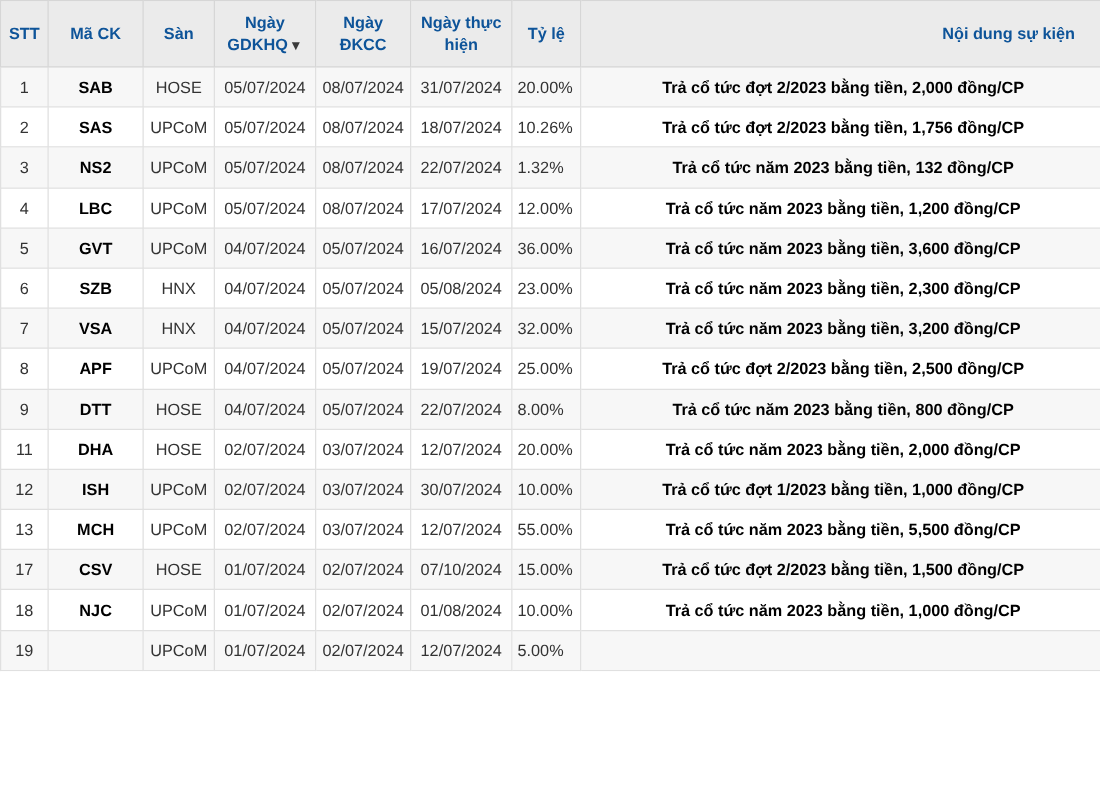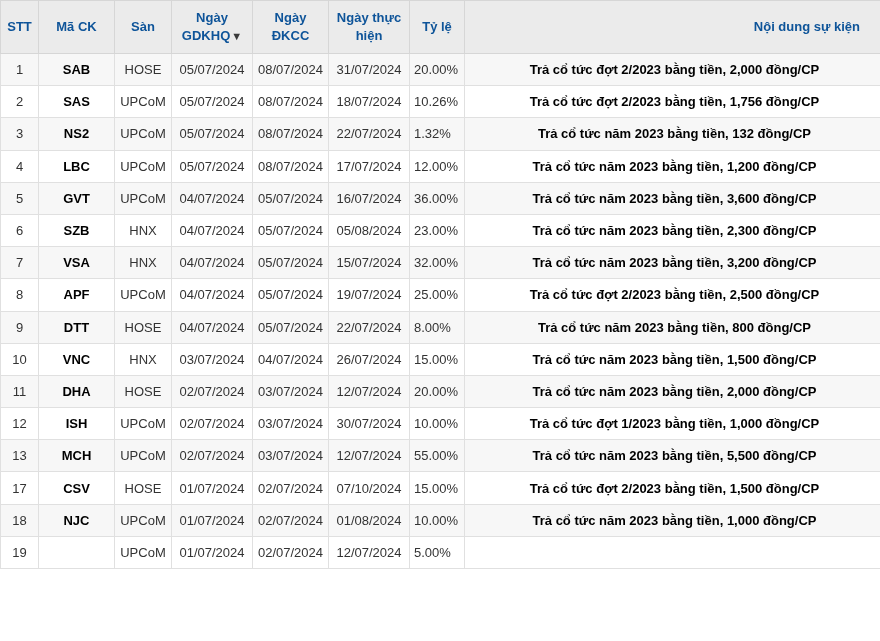--- a/index.html
+++ b/index.html
@@ -183,30 +183,20 @@
     <td>9</td>
     <td><a class="link">DTT</a></td>
     <td>HOSE</td>
     <td>04/07/2024</td>
     <td>05/07/2024</td>
     <td>22/07/2024</td>
     <td class="c-ratio">8.00%</td>
     <td class="c-content"><a class="link">Trả cổ tức năm 2023 bằng tiền, 800 đồng/CP</a></td>
   </tr>
 
-  <tr>
-    <td>10</td>
-    <td><a class="link">VNC</a></td>
-    <td>HNX</td>
-    <td>03/07/2024</td>
-    <td>04/07/2024</td>
-    <td>26/07/2024</td>
-    <td class="c-ratio">15.00%</td>
-    <td class="c-content"><a class="link">Trả cổ tức năm 2023 bằng tiền, 1,500 đồng/CP</a></td>
-  </tr>
 
   <tr>
     <td>11</td>
     <td><a class="link">DHA</a></td>
     <td>HOSE</td>
     <td>02/07/2024</td>
     <td>03/07/2024</td>
     <td>12/07/2024</td>
     <td class="c-ratio">20.00%</td>
     <td class="c-content"><a class="link">Trả cổ tức năm 2023 bằng tiền, 2,000 đồng/CP</a></td>

